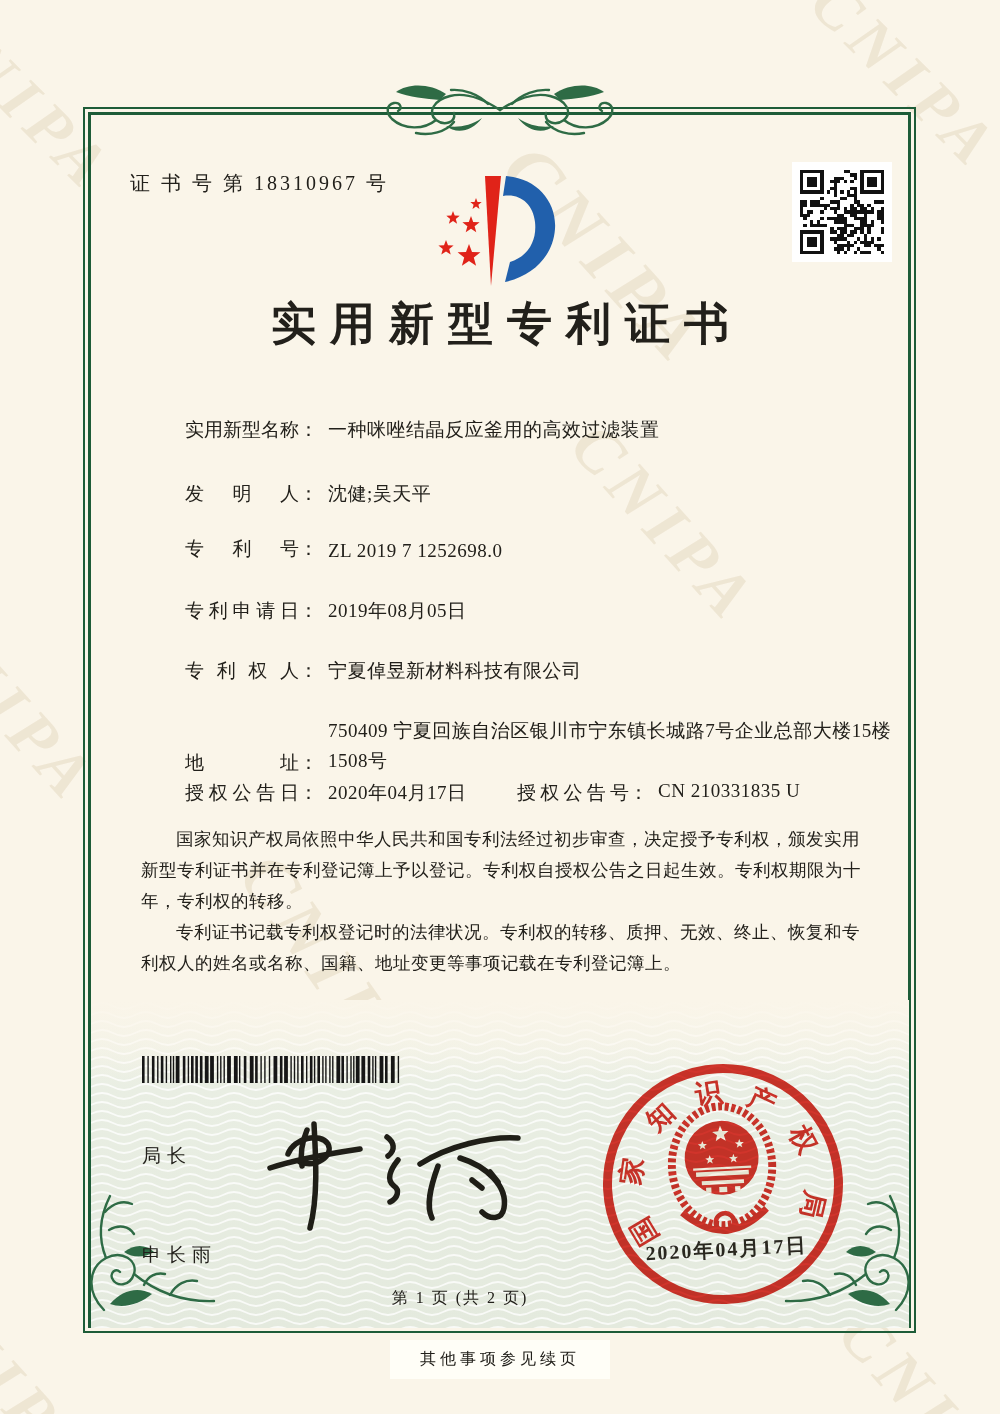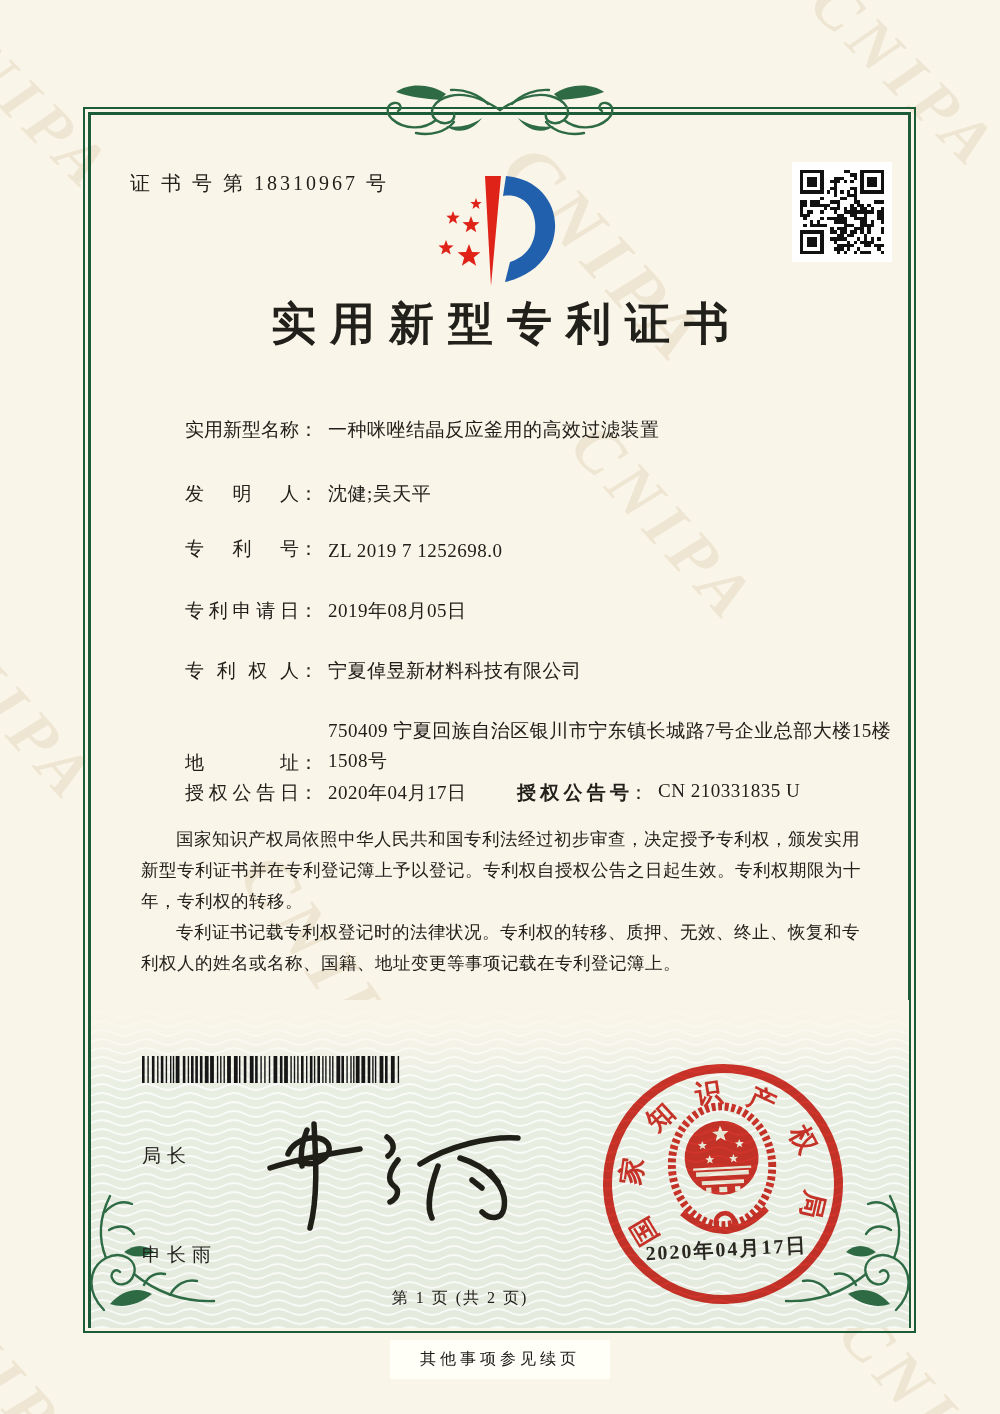--- a/index.html
+++ b/index.html
@@ -26,21 +26,21 @@
   .logo{position:absolute;left:424px;top:168px;}
   .title{position:absolute;left:0;top:294px;width:100%;text-align:center;
       font-size:45px;font-weight:700;letter-spacing:14px;text-indent:14px;}
   
   .row{position:absolute;left:145px;font-size:19px;display:flex;align-items:flex-end;margin-left:40px;}
   .lbl{display:inline-block;width:114px;text-align:justify;text-align-last:justify;flex:none;}
   .colon{flex:none;margin-right:10px;}
   .val{white-space:nowrap;letter-spacing:.5px;}
   .val.wrap{white-space:normal;width:588px;line-height:30px;}
   .row2{position:absolute;left:517px;font-size:19px;display:flex;}
-  .row2 .lbl{width:112px;font-weight:bold;}
+  .row2 .lbl{width:112px;}
   
   .body-text{position:absolute;left:141px;top:824px;width:736px;font-size:17.5px;line-height:31px;}
   .body-text p{margin:0;text-indent:2em;letter-spacing:.5px;}
   
   .barcode{position:absolute;left:142px;top:1056px;}
   .sig-title{position:absolute;left:142px;top:1143px;font-size:19px;letter-spacing:6px;}
   .sig-name{position:absolute;left:142px;top:1242px;font-size:19px;letter-spacing:6px;}
   .signature{position:absolute;left:252px;top:1102px;}
   .seal{position:absolute;left:597px;top:1058px;width:252px;height:252px;transform:rotate(-3deg);
       mix-blend-mode:multiply;opacity:.94;}

